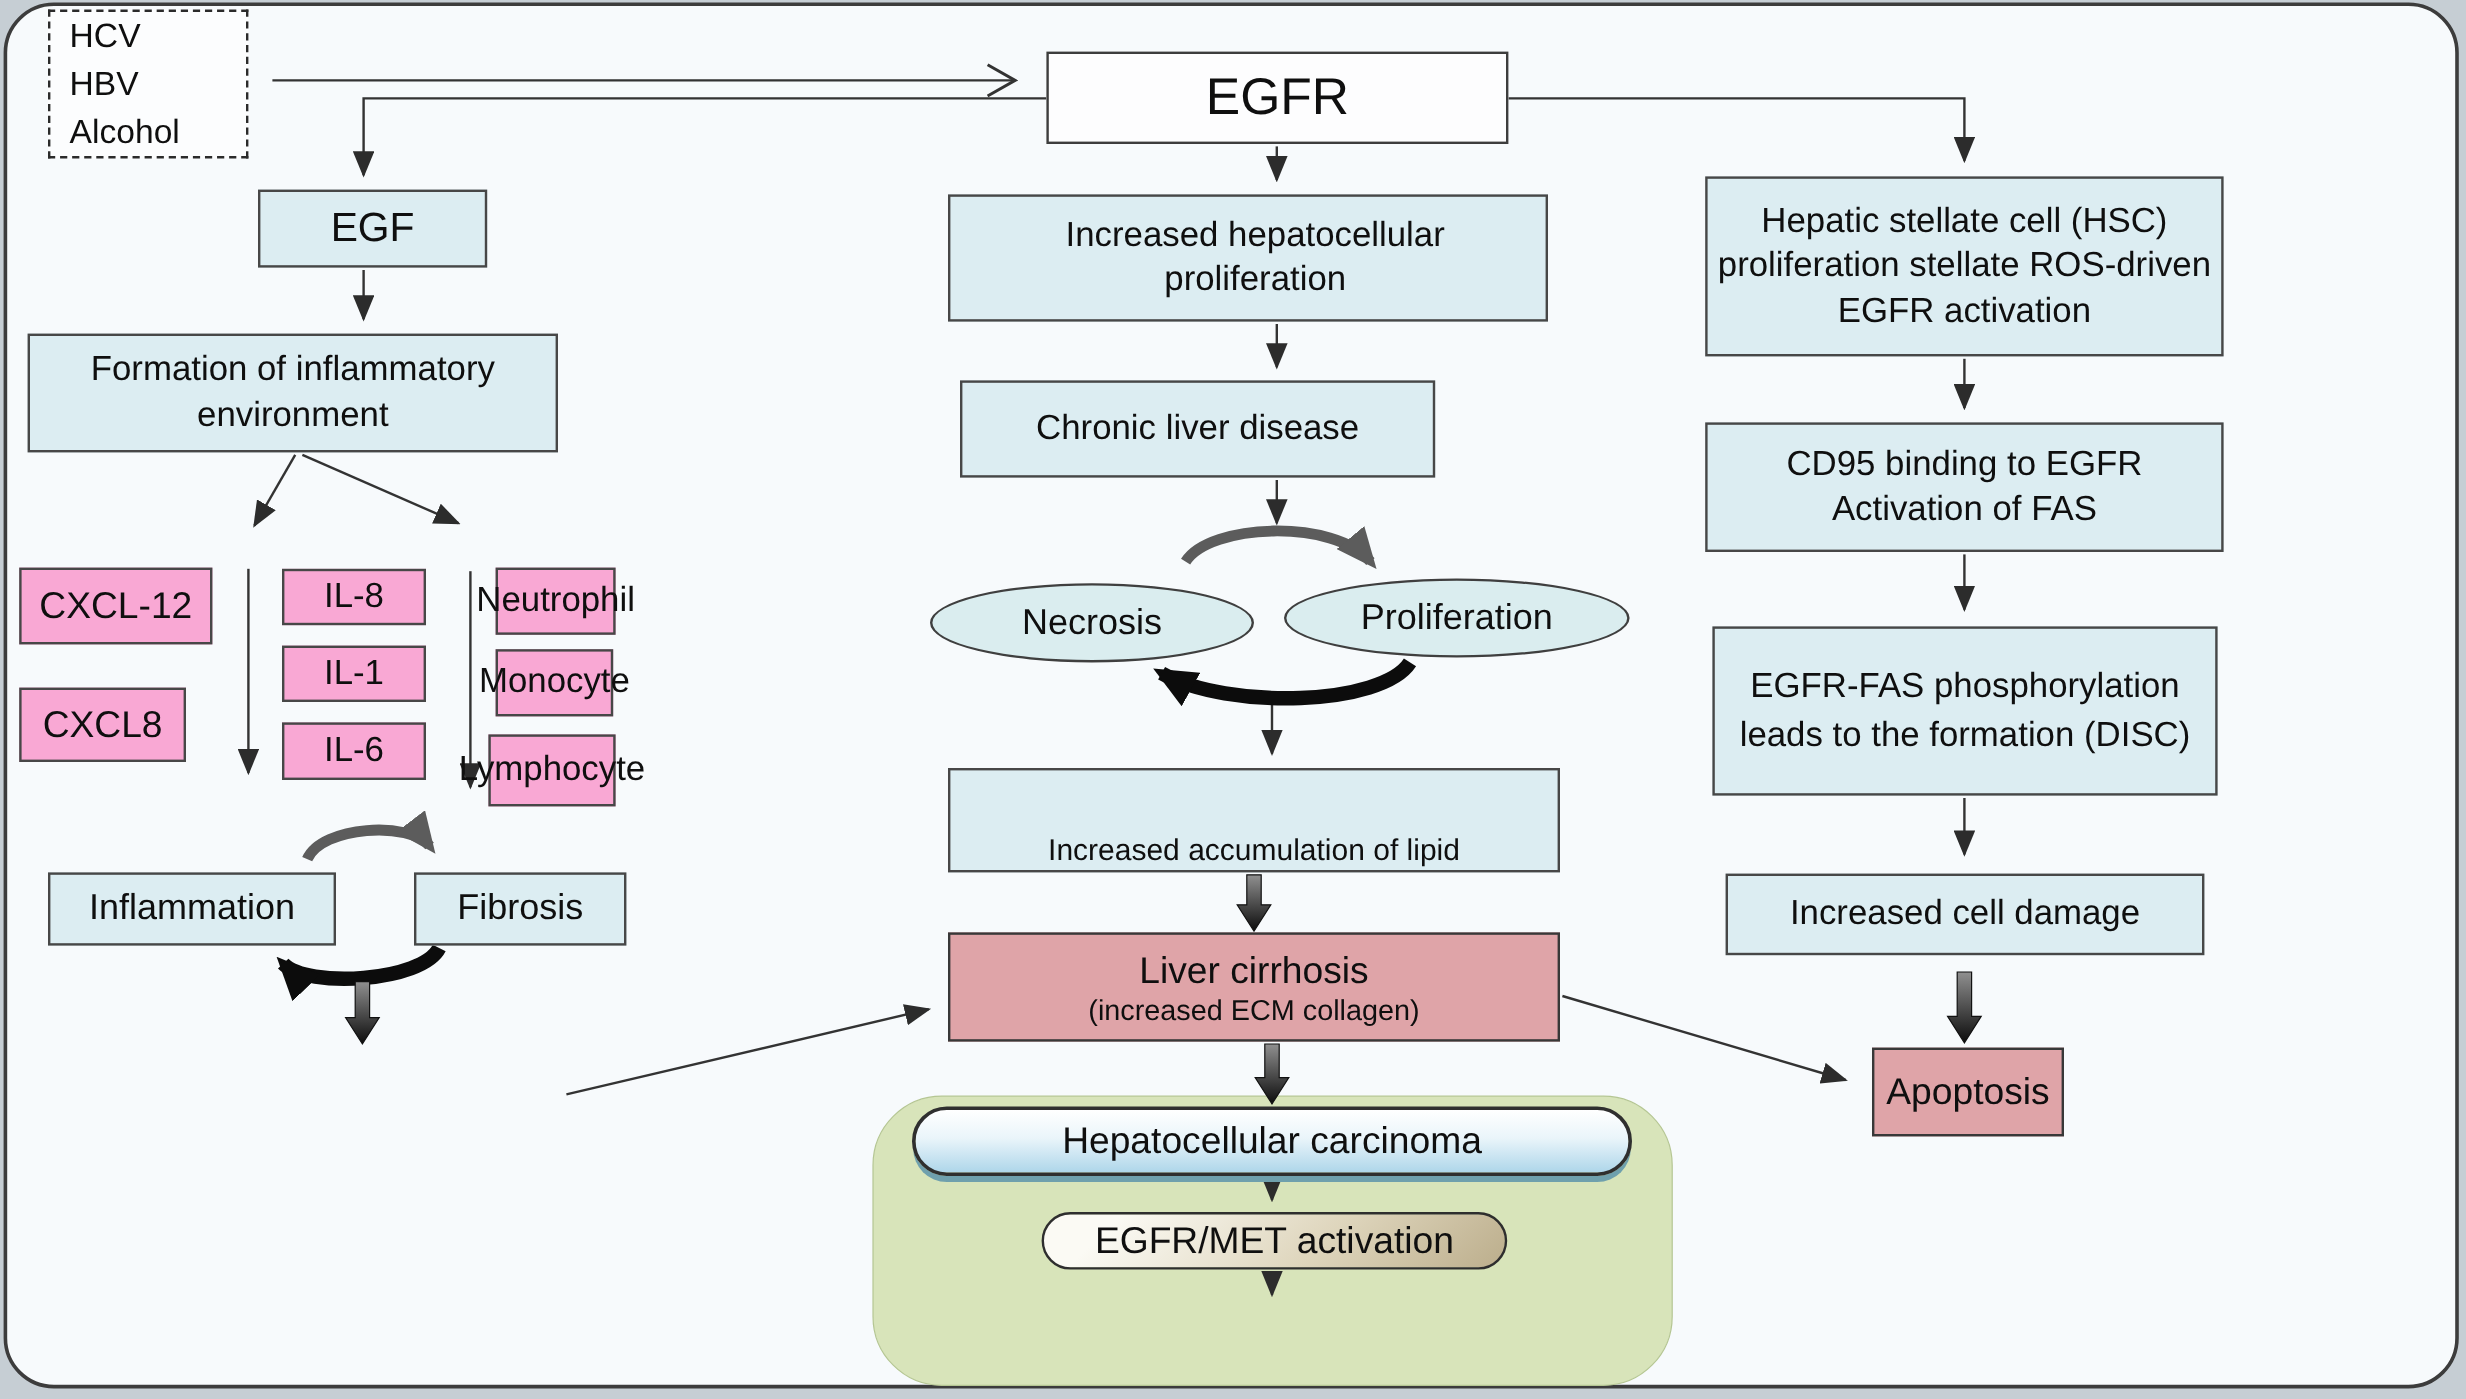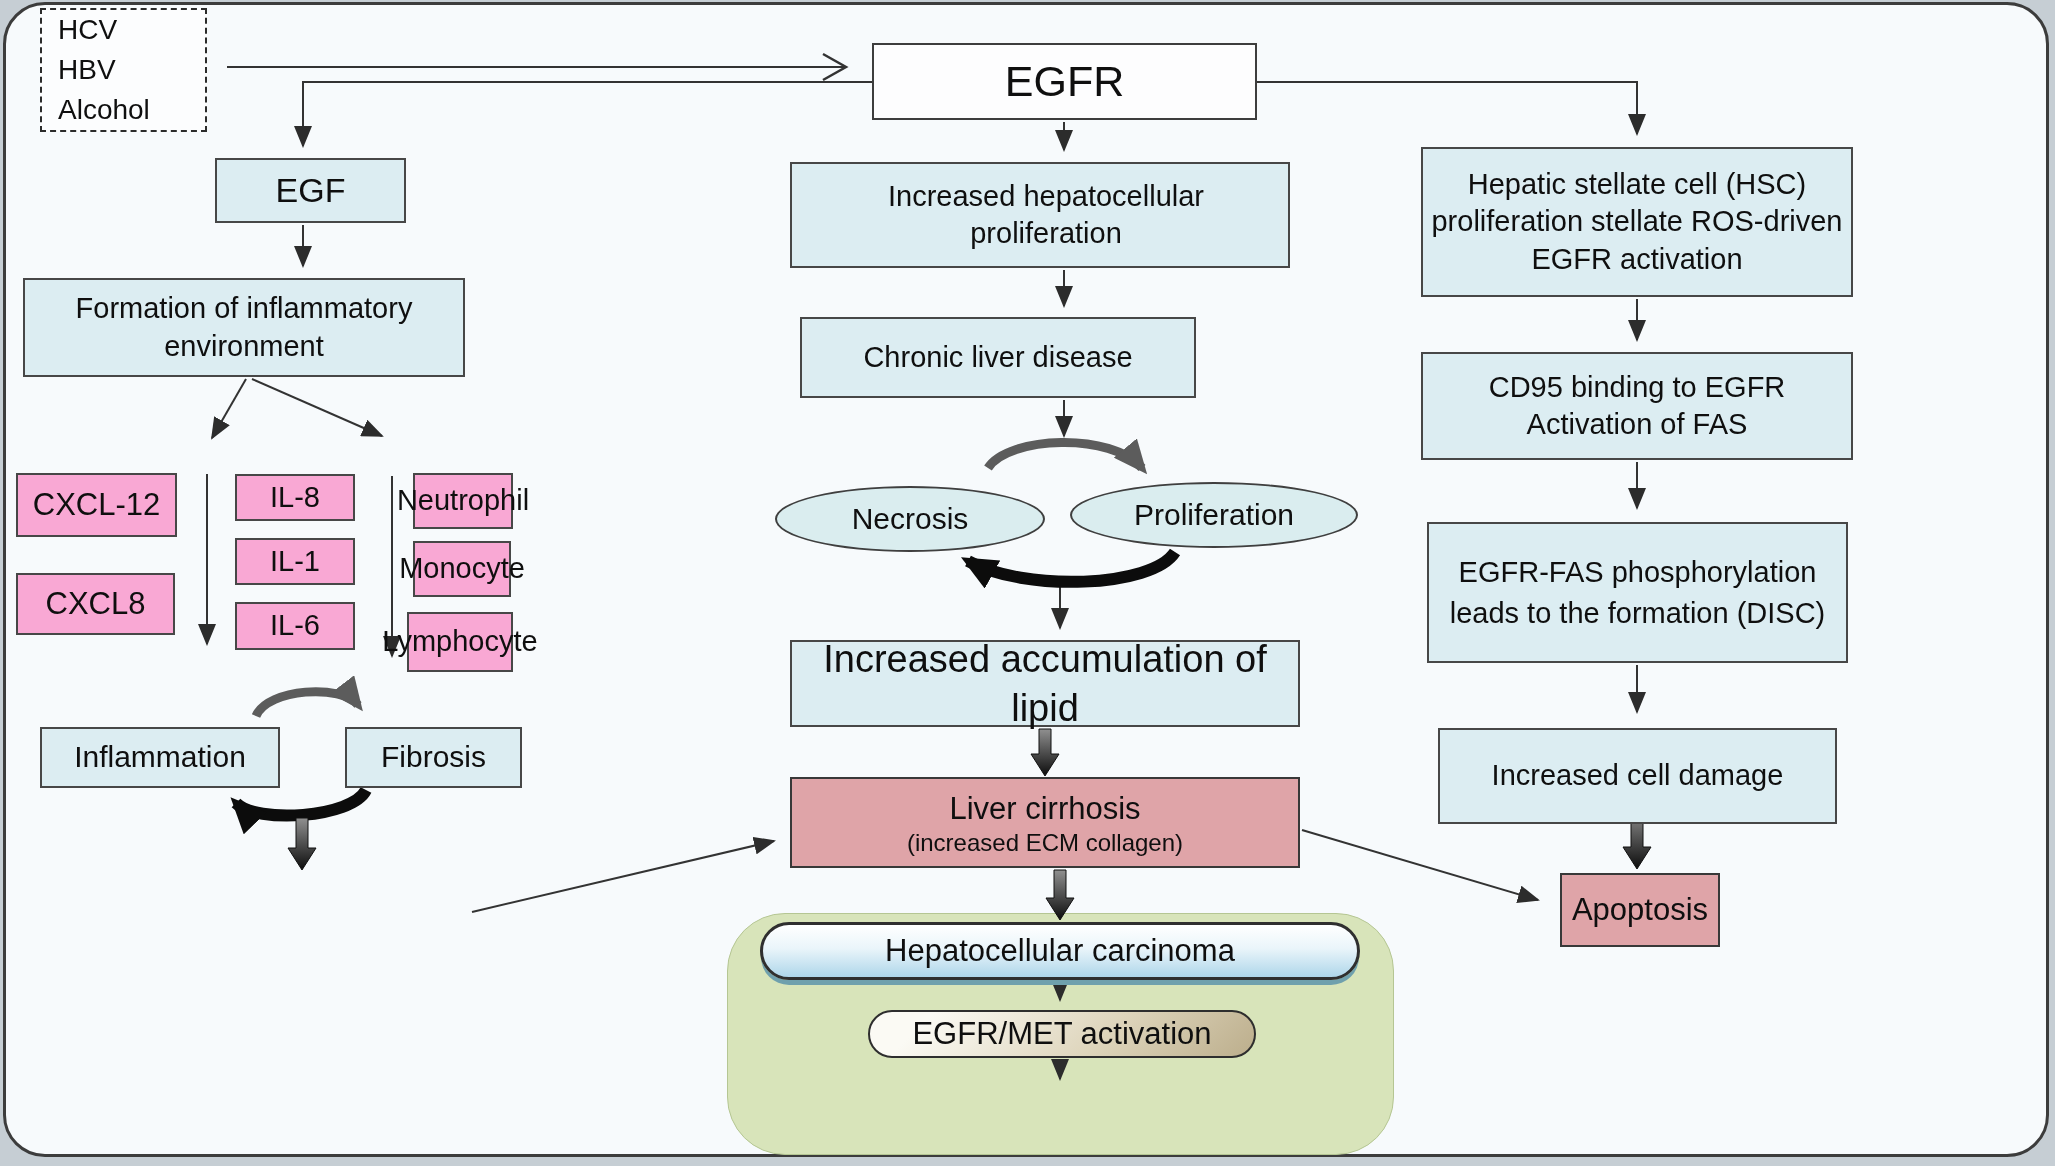--- a/index.html
+++ b/index.html
@@ -102,21 +102,21 @@
   </div>
 
   <div class="nd blue" style="left:23px;top:278px;width:442px;height:99px;font-size:29px;">
     <div>Formation of inflammatory</div>
     <div>environment</div>
   </div>
 
   <div class="nd orange" style="left:16px;top:473px;width:161px;height:64px;font-size:31px;">
     <div>CXCL-12</div>
   </div>
-  <div class="nd orange" style="left:16px;top:573px;width:159px;height:62px;font-size:31px;">
+  <div class="nd orange" style="left:16px;top:573px;width:139px;height:62px;font-size:31px;">
     <div>CXCL8</div>
   </div>
 
   <div class="nd orange" style="left:235px;top:474px;width:120px;height:47px;font-size:29px;">
     <div>IL-8</div>
   </div>
   <div class="nd orange" style="left:235px;top:538px;width:120px;height:47px;font-size:29px;">
     <div>IL-1</div>
   </div>
   <div class="nd orange" style="left:235px;top:602px;width:120px;height:48px;font-size:29px;">
@@ -150,21 +150,21 @@
     <div>Chronic liver disease</div>
   </div>
 
   <div class="nd ellipse" style="left:775px;top:486px;width:270px;height:66px;font-size:30px;">
     <div>Necrosis</div>
   </div>
   <div class="nd ellipse" style="left:1070px;top:482px;width:288px;height:66px;font-size:30px;">
     <div>Proliferation</div>
   </div>
 
-  <div class="nd blue" style="left:790px;top:640px;width:510px;height:87px;font-size:38px;">
+  <div class="nd blue" style="left:790px;top:640px;width:510px;height:87px;font-size:25px;justify-content:flex-end;">
     <div>Increased accumulation of lipid</div>
   </div>
 
   <div class="nd pink" style="left:790px;top:777px;width:510px;height:91px;font-size:31px;">
     <div>Liver cirrhosis</div>
     <div class="sub">(increased ECM collagen)</div>
   </div>
 
   <div class="nd pill-hcc" style="left:760px;top:922px;width:600px;height:58px;font-size:31px;">
     <div>Hepatocellular carcinoma</div>
@@ -182,20 +182,20 @@
   <div class="nd blue" style="left:1421px;top:352px;width:432px;height:108px;font-size:29px;">
     <div>CD95 binding to EGFR</div>
     <div>Activation of FAS</div>
   </div>
 
   <div class="nd blue" style="left:1427px;top:522px;width:421px;height:141px;font-size:29px;line-height:1.4;">
     <div>EGFR-FAS phosphorylation</div>
     <div>leads to the formation (DISC)</div>
   </div>
 
-  <div class="nd blue" style="left:1438px;top:728px;width:399px;height:96px;font-size:29px;">
+  <div class="nd blue" style="left:1438px;top:728px;width:399px;height:68px;font-size:29px;">
     <div>Increased cell damage</div>
   </div>
 
   <div class="nd pink" style="left:1560px;top:873px;width:160px;height:74px;font-size:31px;">
     <div>Apoptosis</div>
   </div>
 </div>
 
 </body></html>

